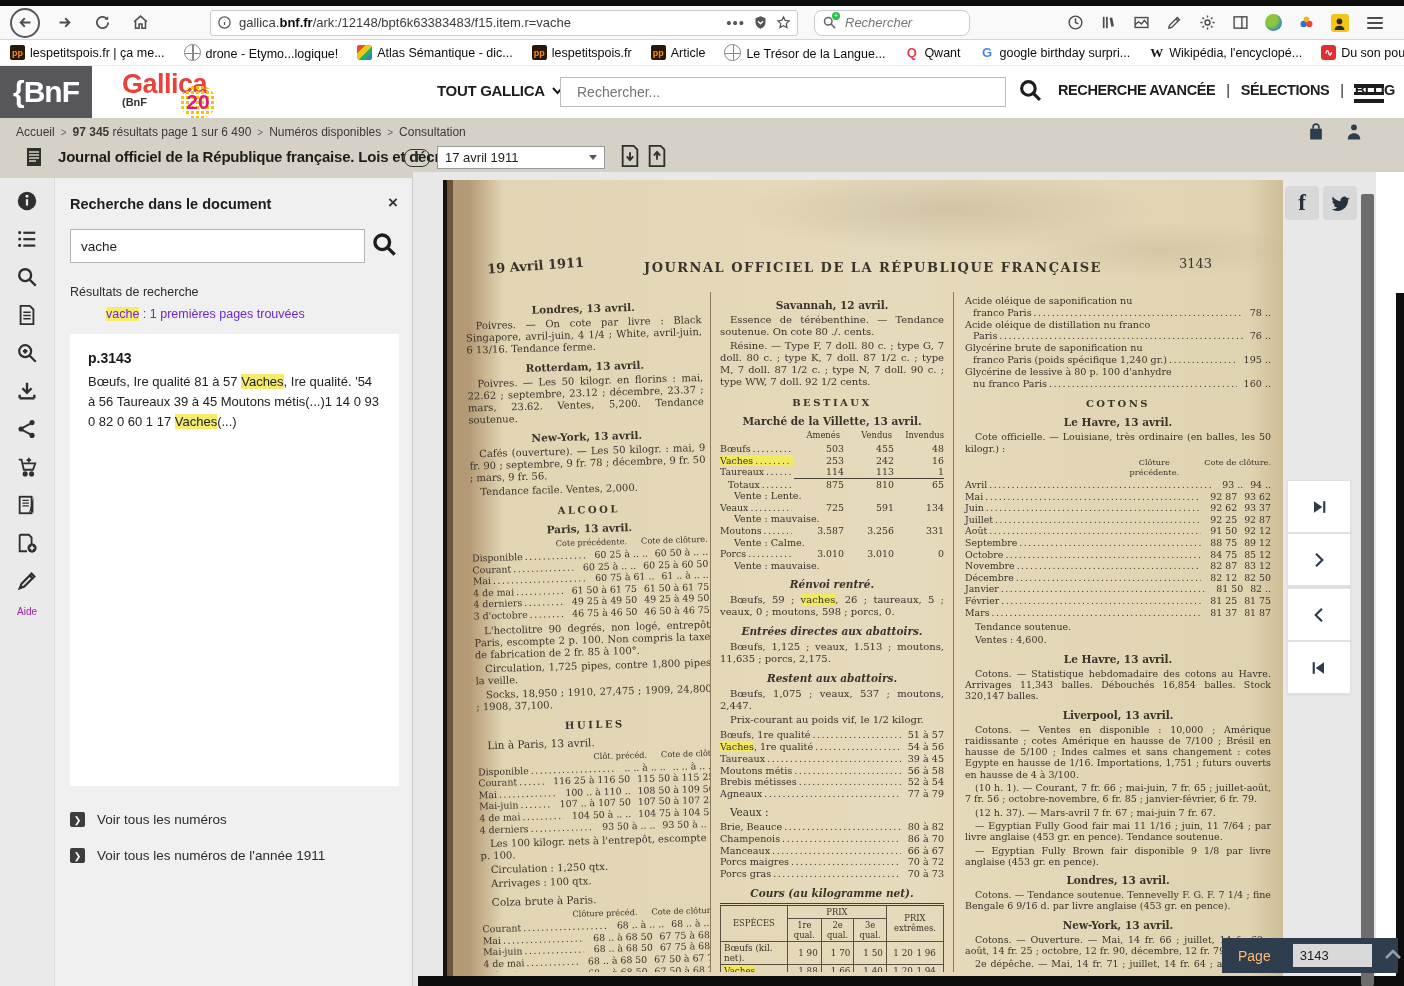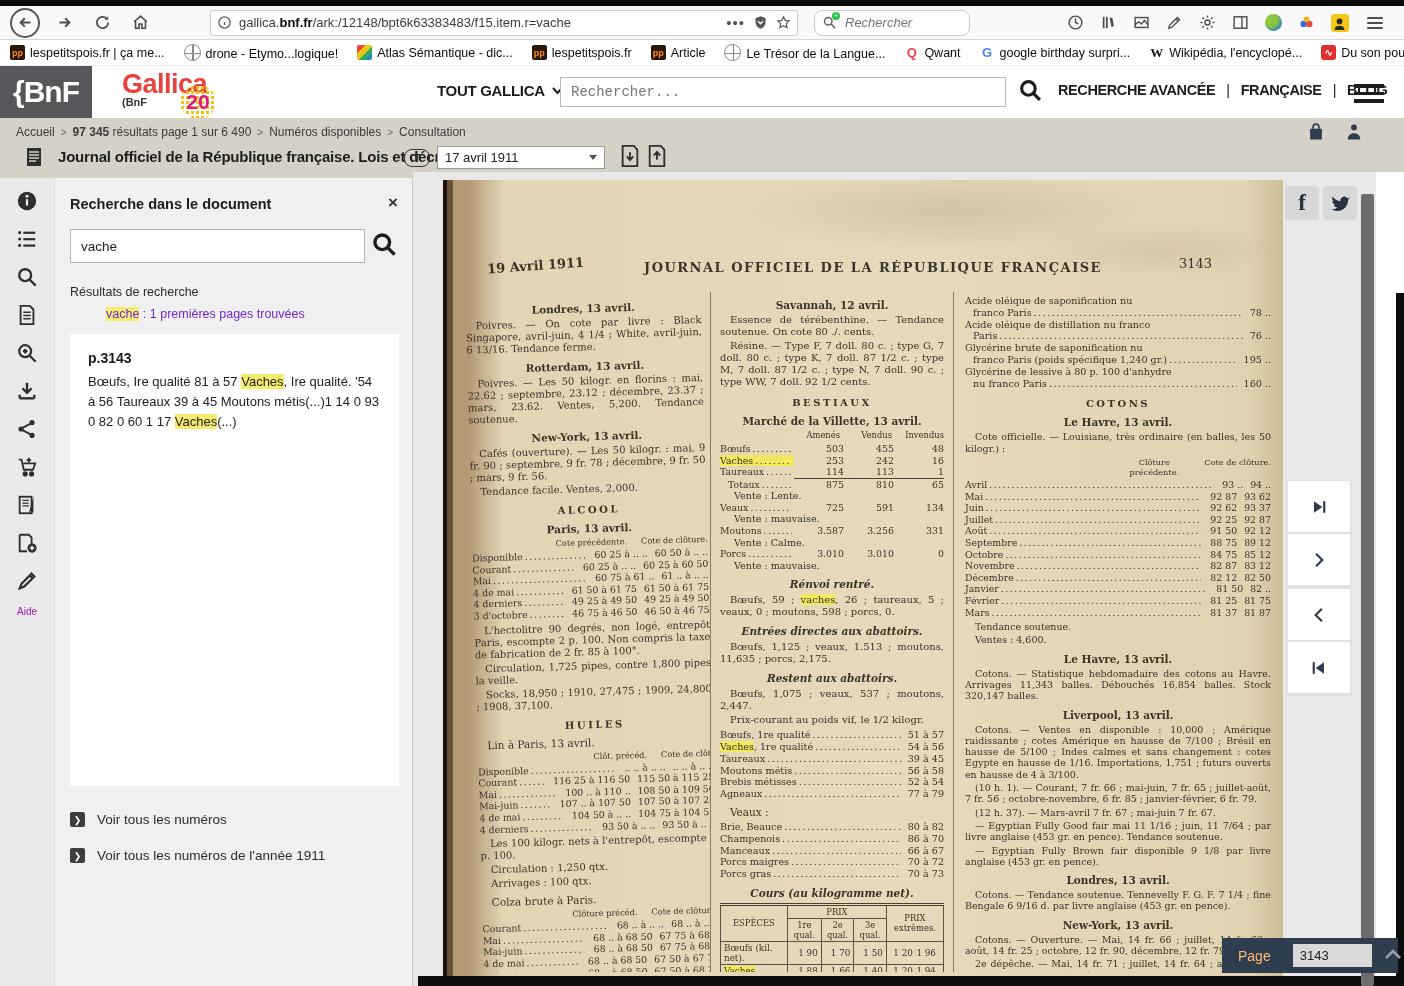--- a/index.html
+++ b/index.html
@@ -49,21 +49,21 @@
   #bnf-logo{left:0;top:0;width:92px;height:52px;background:#57565a;color:#fff;display:flex;align-items:center;
     justify-content:center;font-size:30px;font-weight:bold;letter-spacing:-1px;}
   #gallica-logo{left:122px;top:3px;width:150px;height:48px;}
   #gallica-word{font-size:27px;font-weight:bold;color:#e8423d;letter-spacing:-.5px;}
   #gallica-bnf{font-size:11px;font-weight:bold;color:#333;margin-top:-4px;}
   #gallica-20{position:absolute;left:58px;top:16px;width:36px;height:34px;border-radius:50%;
     background:radial-gradient(circle,#f5c400 1.5px,transparent 1.6px);background-size:5px 5px;
     display:flex;align-items:center;justify-content:center;color:#e0187e;font-size:21px;font-weight:bold;}
   #scope-btn{left:437px;top:16px;font-size:15px;font-weight:bold;color:#1d1d1b;letter-spacing:-.3px;display:flex;gap:7px;align-items:center;}
   #gallica-search{left:560px;top:11px;width:446px;height:30px;border:1px solid #bbb;box-sizing:border-box;
-    font-size:14px;color:#999;padding:0 10px;font-family:Liberation Mono, monospace;outline:none;}
+    font-size:14px;color:#999;padding:0 16px;font-family:Liberation Sans, sans-serif;outline:none;}
   #gallica-mag{left:1018px;top:12px;color:#1d1d1b;}
   #header-links{left:1058px;top:16px;display:flex;gap:11px;font-size:14.5px;font-weight:bold;color:#1d1d1b;letter-spacing:-.4px;}
   #header-links .sep{color:#1d1d1b;font-weight:normal;}
   #gallica-burger{left:1354px;top:14px;width:30px;}
   #gallica-burger i{display:block;height:3.5px;background:#1d1d1b;margin:4px 0;}
   
   #crumb-zone{left:0;top:118px;width:1404px;height:60px;background:#d5d1c7;}
   #breadcrumb{left:16px;top:7px;font-size:12px;color:#3a3a38;display:flex;gap:6px;align-items:center;}
   #breadcrumb .sep{font-size:10px;color:#666;}
   #crumb-icons{left:1306px;top:4px;display:flex;gap:18px;color:#2e3d4e;}
@@ -352,21 +352,21 @@
   <input class="abs" id="gallica-search" placeholder="Rechercher..." style="">
   <div class="abs" id="gallica-mag">
     <svg width="25" height="25" viewBox="0 0 24 24" fill="none" stroke="currentColor" stroke-width="3">
         <circle cx="10" cy="10" r="6.5"></circle>
         <path d="M15 15l6 6"></path>
       </svg>
   </div>
   <div class="abs" id="header-links">
       <span>RECHERCHE AVANCÉE</span>
       <span class="sep">|</span>
-      <span>FRANÇAISE</span>
+      <span>SÉLECTIONS</span>
       <span class="sep">|</span>
       <span>BLOG</span>
     </div>
   <div class="abs" id="gallica-burger">
       <i></i>
       <i></i>
       <i></i>
     </div>
 </div>
 

